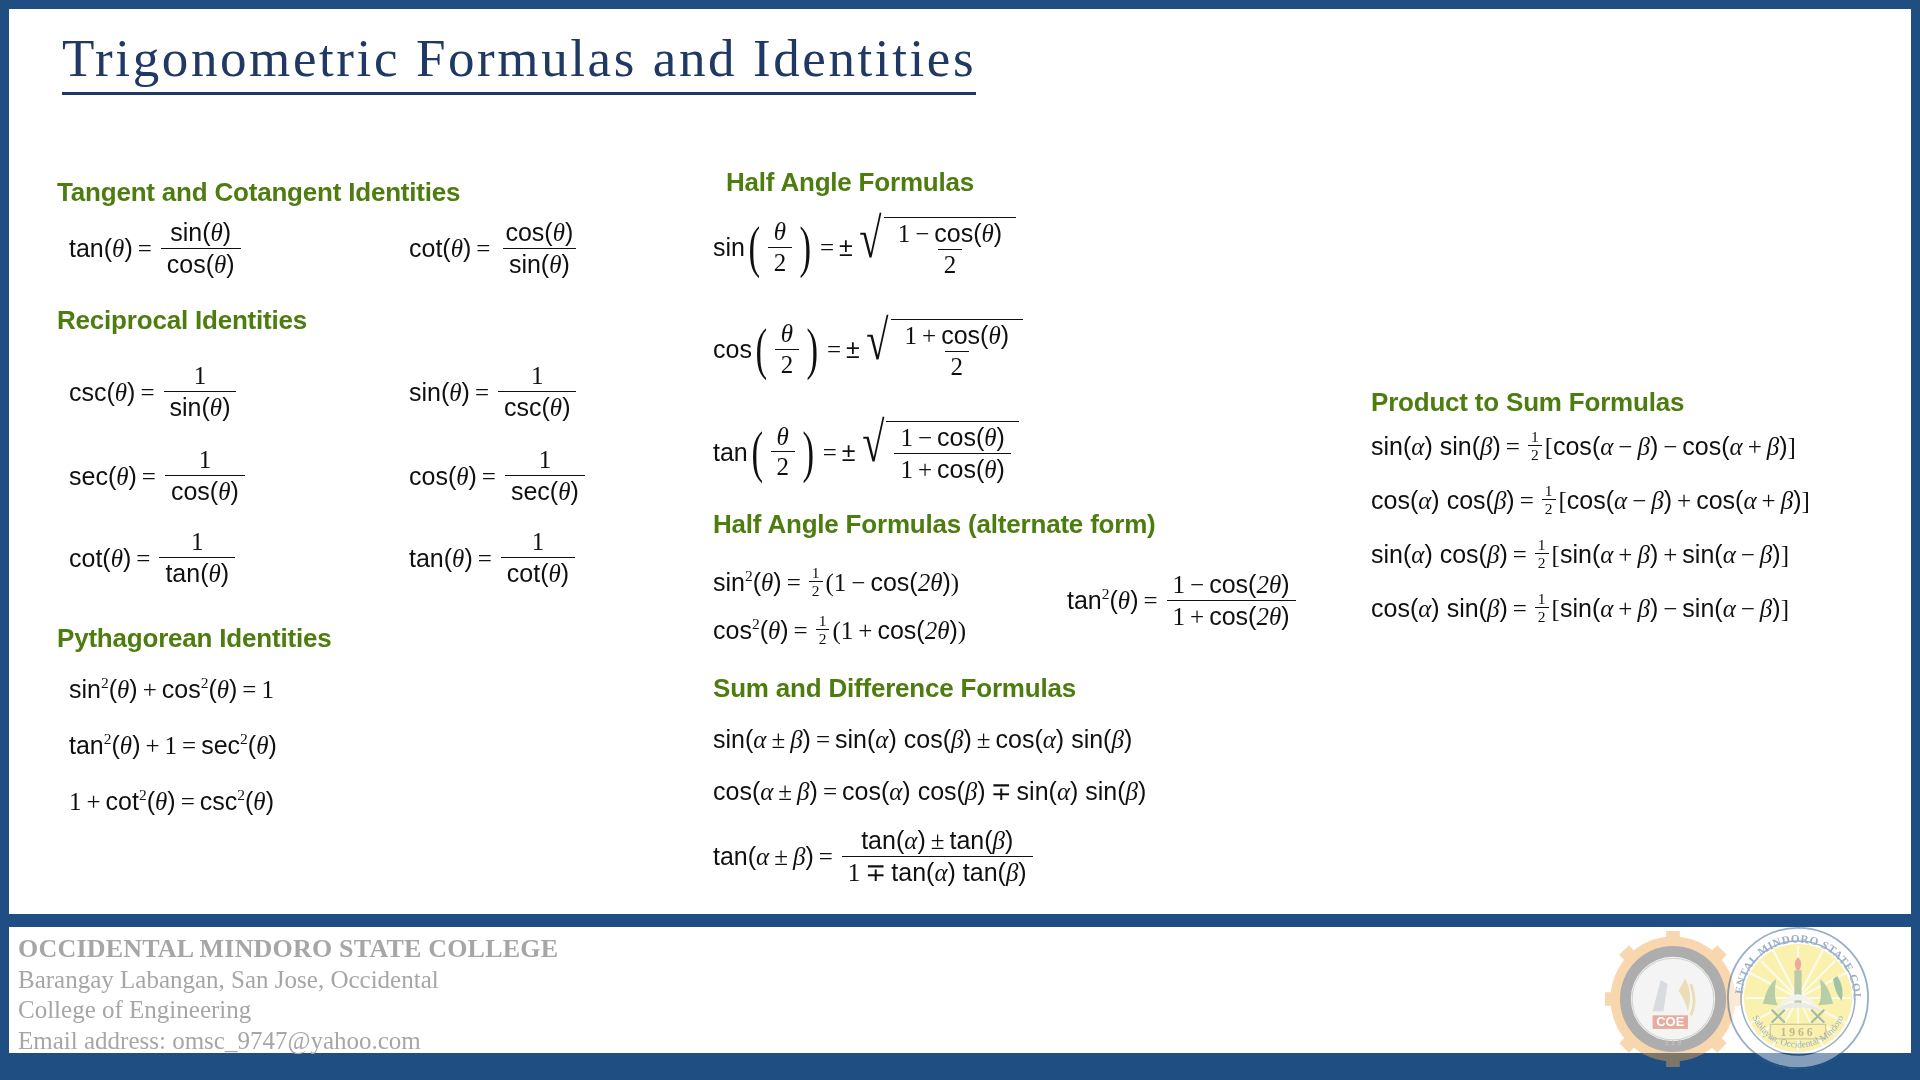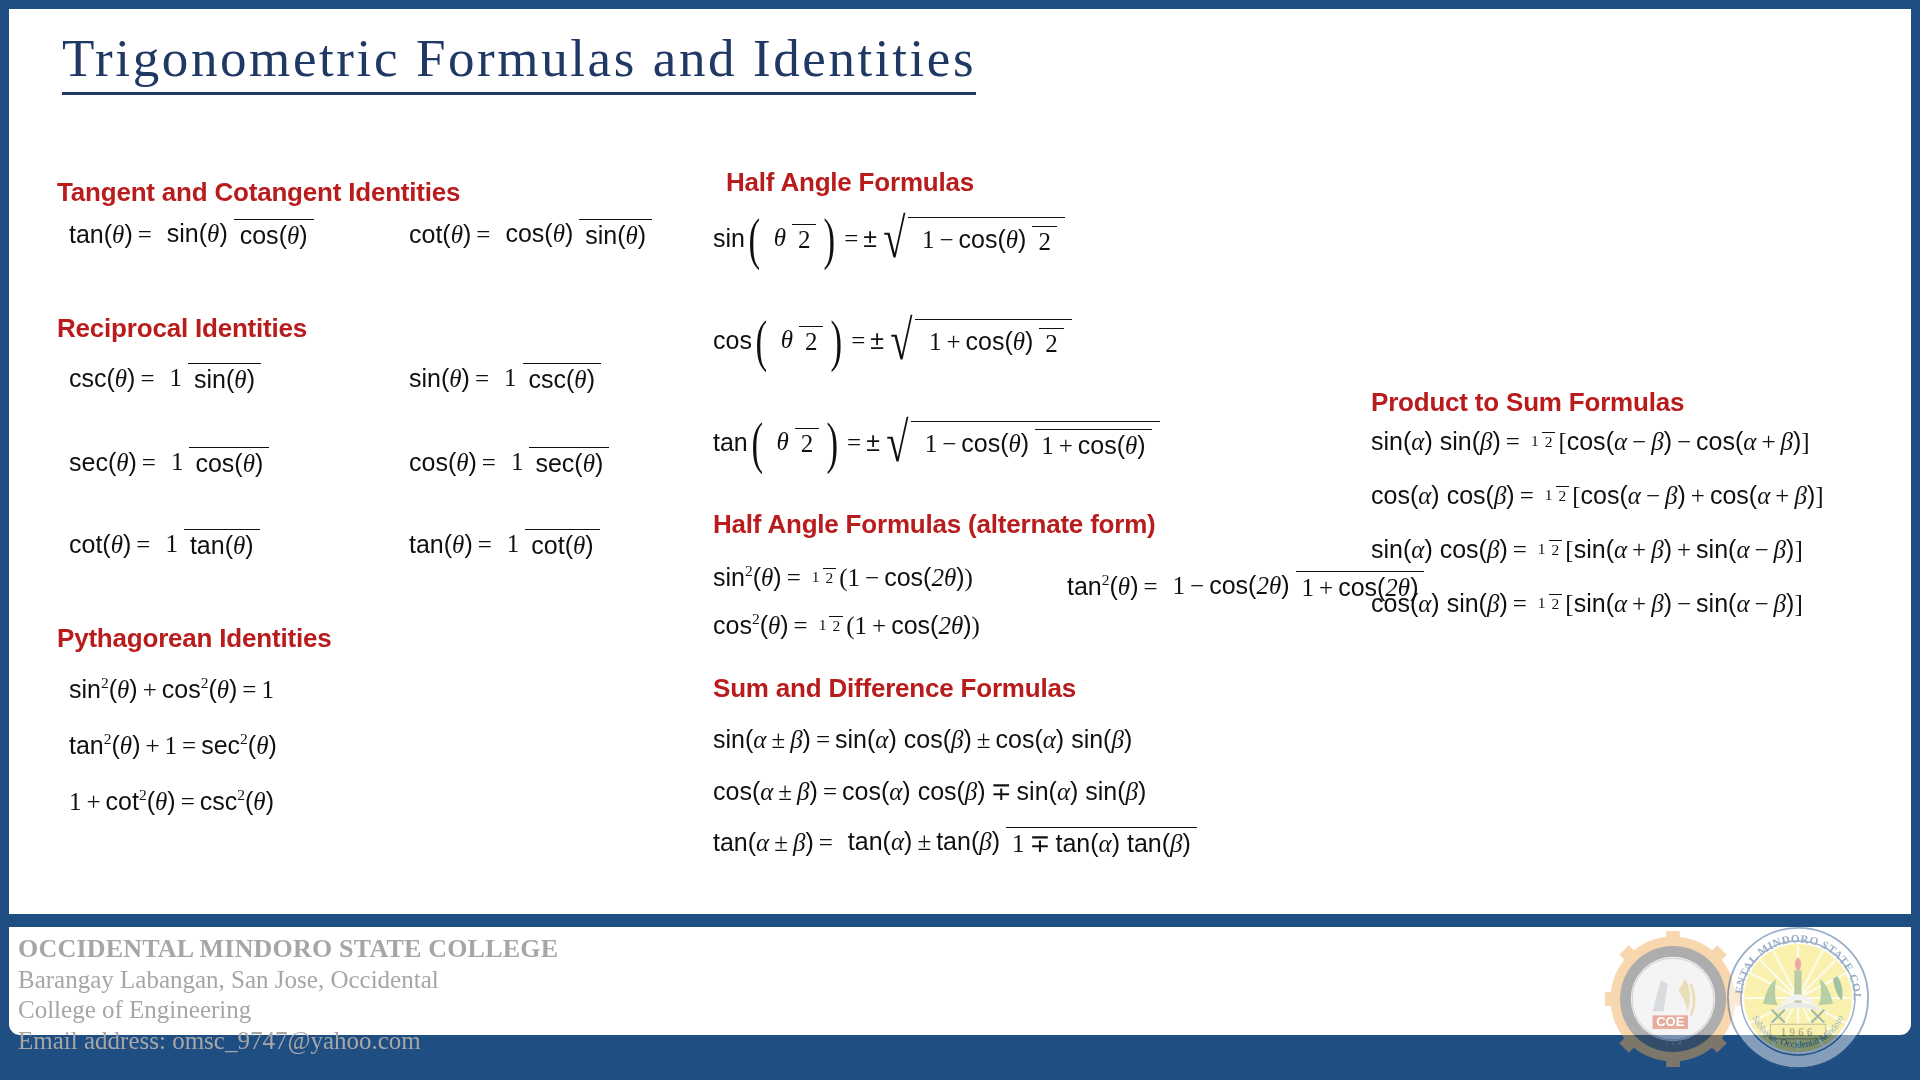--- a/index.html
+++ b/index.html
@@ -57,21 +57,21 @@
     position: absolute;
     left: 0; top: 0;
     width: 1902px;
     height: 1062px;
   }
 
   .section-heading {
     font-family: "Liberation Sans", sans-serif;
     font-weight: bold;
     font-size: 26px;
-    color: #b91c1c;
+    color: #4d7c0f;
     letter-spacing: -0.2px;
     white-space: nowrap;
   }
 
   
   .math {
     font-family: "Liberation Sans", sans-serif;
     font-size: 25px;
     color: #101010;
     white-space: nowrap;
@@ -92,21 +92,21 @@
     font-size: 0.62em;
     vertical-align: super;
     font-family: "Liberation Serif", serif;
     position: relative;
     top: -0.42em;
   }
 
   
   .frac {
     display: inline-flex;
-    flex-direction: row;
+    flex-direction: column;
     align-items: center;
     vertical-align: middle;
     margin: 0 4px;
     line-height: 1.06;
   }
   .frac > .fr-num { padding: 0 6px 1px 6px; }
   .frac > .fr-den { padding: 2px 6px 0 6px; border-top: 1.6px solid #101010; }
 
   .frac.small { font-size: 0.62em; margin: 0 3px; }
   .frac.small > .fr-num { padding: 0 3px 0 3px; }
@@ -154,23 +154,22 @@
     top: 914px;
     width: 1902px;
     height: 13px;
     background: #1f4e83;
   }
   #footer {
     position: absolute;
     left: 9px;
     top: 927px;
     width: 1902px;
-    height: 108px;
+    height: 126px;
     background: #ffffff;
-    border-radius: 11px;
   }
   #footer-text {
     position: absolute;
     left: 9px;
     top: 7px;
     font-family: "Liberation Serif", serif;
     color: #a6a6a6;
   }
   #footer-org {
     font-weight: bold;
@@ -223,21 +222,21 @@
 
       <div class="math eqrow" style="position:absolute; left:400px; top:210px;">
         <span class="fn">cot</span>(<span class="gk">θ</span>)
         <span class="op">=</span>
         <span class="frac">
           <span class="fr-num"><span>cos</span>(<span class="gk">θ</span>)</span>
           <span class="fr-den"><span>sin</span>(<span class="gk">θ</span>)</span>
         </span>
       </div>
 
-      <div class="section-heading" style="position:absolute; left:48px; top:304px;">Reciprocal Identities</div>
+      <div class="section-heading" style="position:absolute; left:48px; top:296px;">Reciprocal Identities</div>
 
       <div class="math eqrow" style="position:absolute; left:60px; top:354px;">
         <span class="fn">csc</span>(<span class="gk">θ</span>)
         <span class="op">=</span>
         <span class="frac">
           <span class="fr-num num">1</span>
           <span class="fr-den"><span>sin</span>(<span class="gk">θ</span>)</span>
         </span>
       </div>
 

